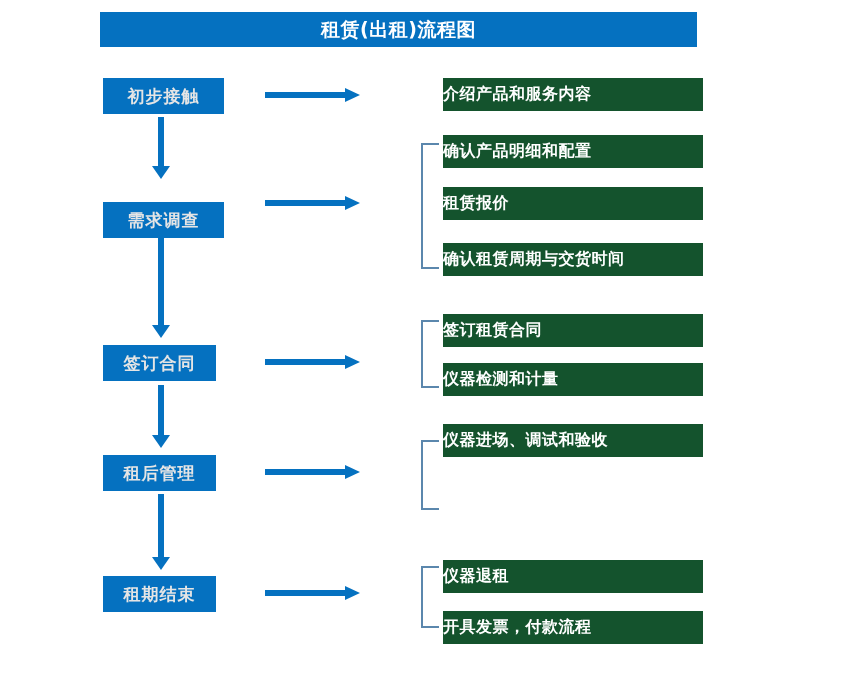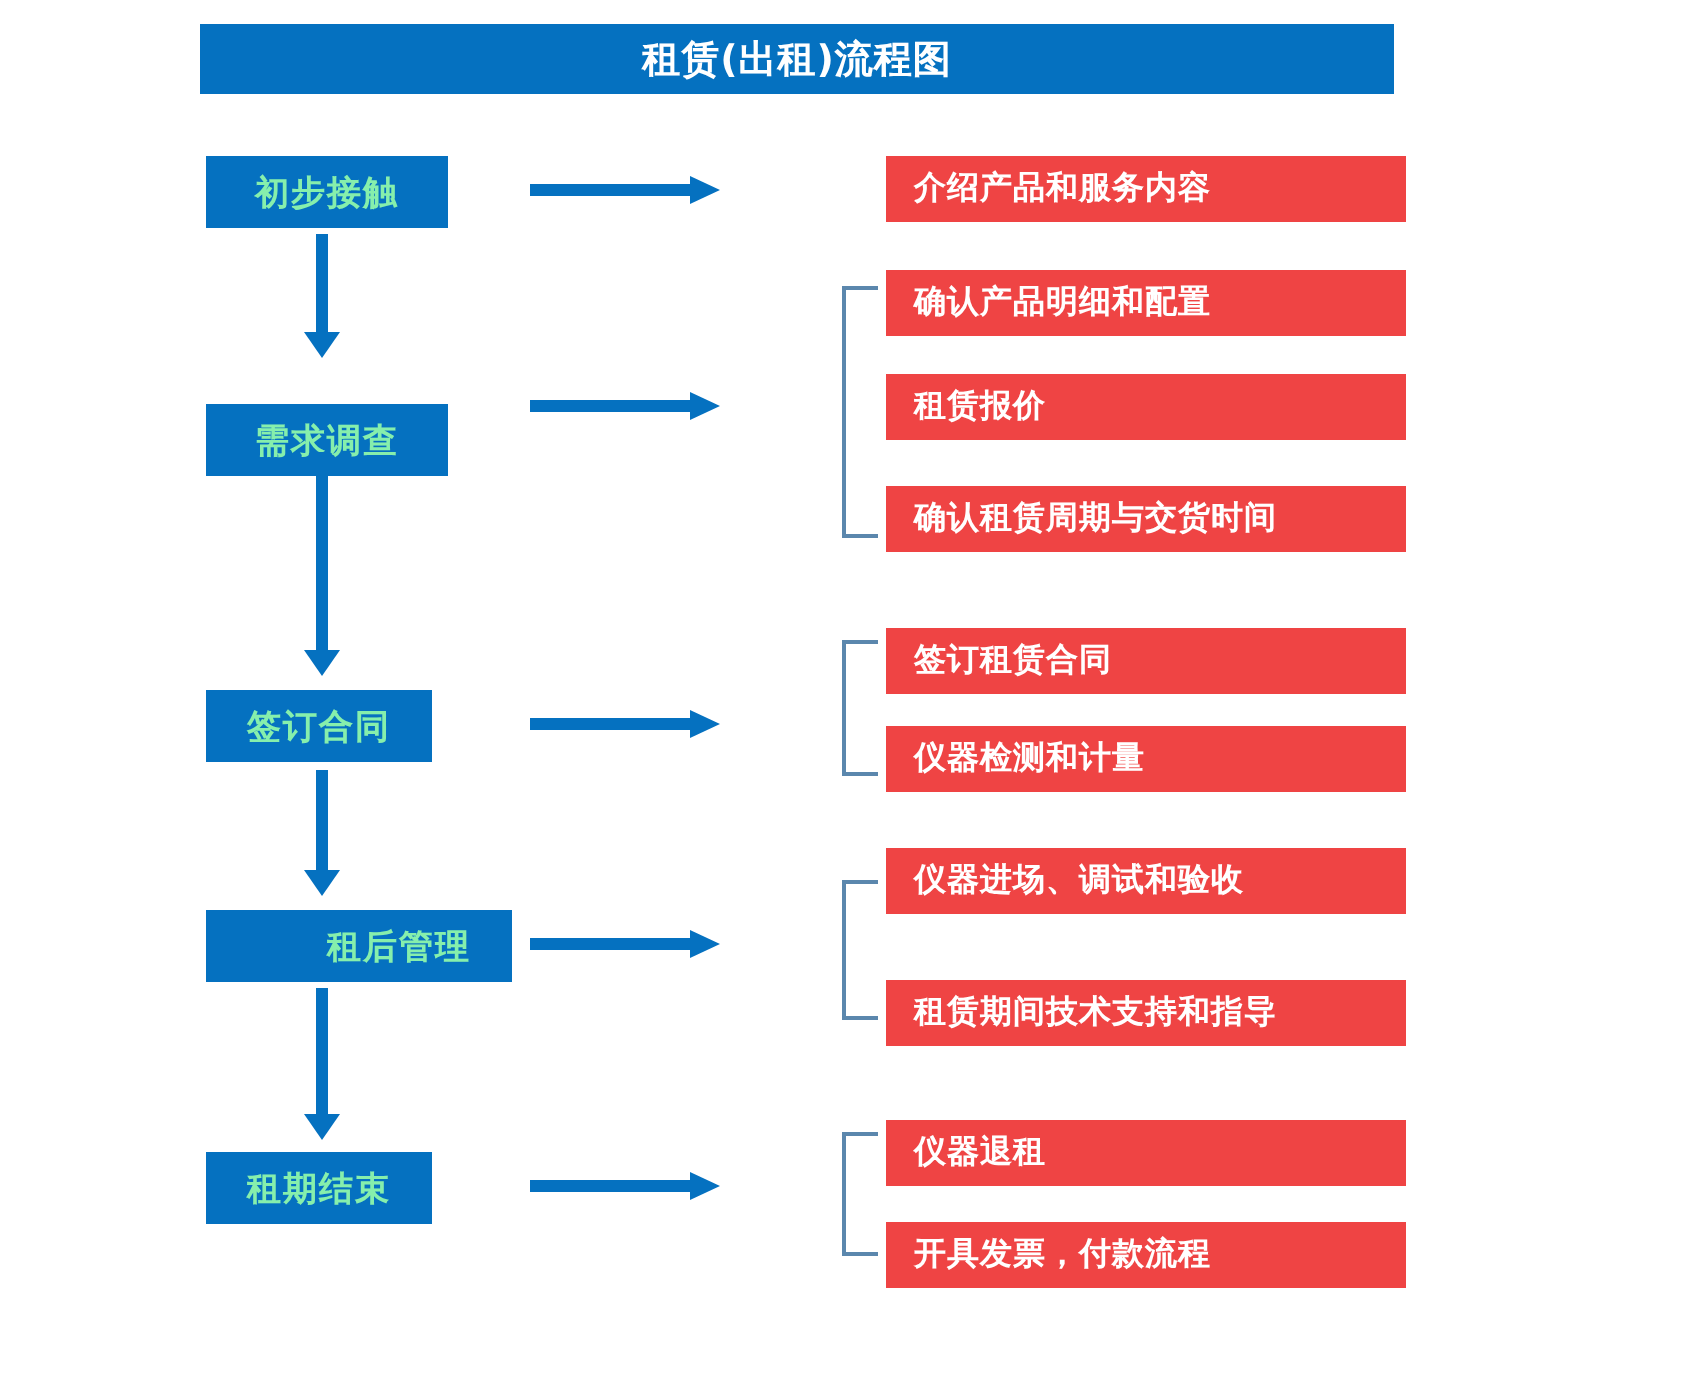--- a/index.html
+++ b/index.html
@@ -39,42 +39,42 @@
     justify-content: center;
     font-size: 19px;
     font-weight: bold;
     letter-spacing: 0.5px;
   }
 
   
   .stage-box {
     position: absolute;
     background: #0571c0;
-    color: #86efac;
+    color: #e5e5e5;
     display: flex;
     align-items: center;
     justify-content: center;
     font-size: 17px;
     font-weight: bold;
     height: 36px;
     letter-spacing: 1px;
   }
 
   
   .task-box {
     position: absolute;
     left: 443px;
     width: 260px;
     height: 33px;
-    background: #ef4444;
+    background: #14532d;
     color: #ffffff;
     display: flex;
     align-items: center;
     justify-content: flex-start;
-    padding-left: 14px;
+    padding-left: 0;
     box-sizing: border-box;
     font-size: 16px;
     font-weight: bold;
     letter-spacing: 0.5px;
   }
 
   
   .h-arrow {
     position: absolute;
     height: 18px;
@@ -201,35 +201,34 @@
   </div>
 
   <div class="task-box" style="top:314px;">签订租赁合同</div>
   <div class="task-box" style="top:363px;text-align:right;">仪器检测和计量</div>
 
   <div class="v-arrow" style="left:152px; top:385px; height:63px;">
     <div class="shaft" style="height:50px;"></div>
     <div class="head" style="top:50px;"></div>
   </div>
 
-  <div class="stage-box" style="left:103px; top:455px; width:113px;padding-left:40px;">租后管理</div>
+  <div class="stage-box" style="left:103px; top:455px; width:113px;">租后管理</div>
 
   <div class="h-arrow" style="left:265px; top:463px;">
     <div class="shaft"></div>
     <div class="head"></div>
   </div>
 
   <div class="bracket" style="left:421px; top:440px; height:70px;">
     <div class="spine"></div>
     <div class="stub top"></div>
     <div class="stub bottom"></div>
   </div>
 
   <div class="task-box" style="top:424px;">仪器进场、调试和验收</div>
-  <div class="task-box" style="top:490px;">租赁期间技术支持和指导</div>
 
   <div class="v-arrow" style="left:152px; top:494px; height:76px;">
     <div class="shaft" style="height:63px;"></div>
     <div class="head" style="top:63px;"></div>
   </div>
 
   <div class="stage-box" style="left:103px; top:576px; width:113px;">租期结束</div>
 
   <div class="h-arrow" style="left:265px; top:584px;">
     <div class="shaft"></div>

